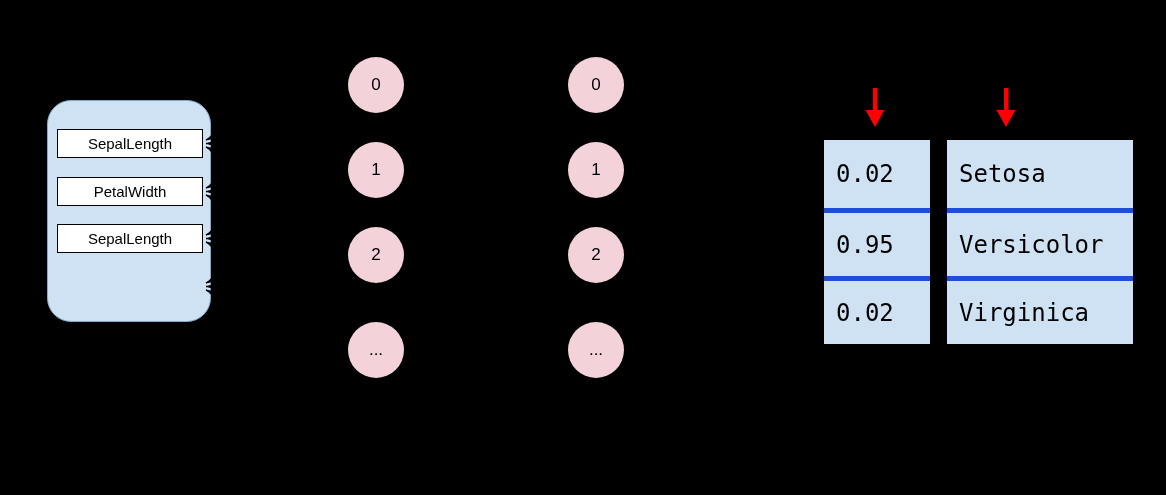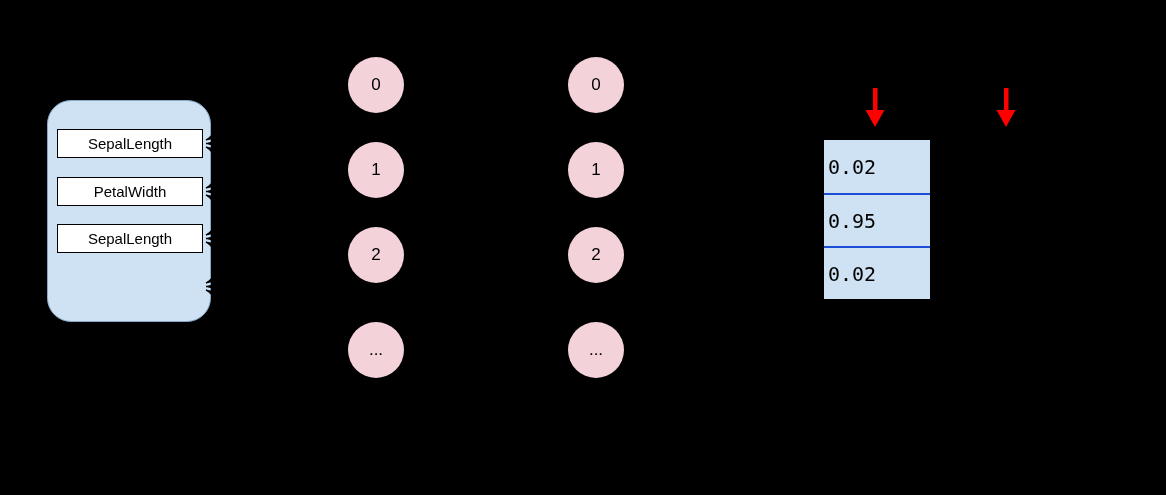--- a/index.html
+++ b/index.html
@@ -68,32 +68,32 @@
 
   
   .out-table {
     position: absolute;
     top: 138px;
     border: 2px solid #000000;
     box-sizing: content-box;
     background: #cfe2f3;
   }
   .out-cell {
-    height: 53px;
+    height: 68px;
     display: flex;
     align-items: center;
-    padding-left: 4px;
+    padding-left: 12px;
     font-family: "DejaVu Sans Mono", "Liberation Mono", monospace;
-    font-size: 20px;
+    font-size: 24px;
     color: #000000;
     background: #cfe2f3;
     box-sizing: border-box;
   }
   .out-cell + .out-cell {
-    border-top: 2px solid #1d4ed8;
+    border-top: 5px solid #1d4ed8;
   }
   .prob-table  { left: 822px; width: 106px; }
   .class-table { left: 945px; width: 186px; }
 
   
   .red-arrow {
     position: absolute;
     top: 88px;
     width: 24px;
     height: 40px;
@@ -177,14 +177,19 @@
     <rect x="10" y="0" width="4.5" height="24" fill="#ff0000"></rect>
     <polygon points="2.5,22 21.5,22 12,39" fill="#ff0000"></polygon>
   </svg>
 
   <div class="out-table prob-table">
     <div class="out-cell">0.02</div>
     <div class="out-cell">0.95</div>
     <div class="out-cell">0.02</div>
   </div>
 
+  <div class="out-table class-table">
+    <div class="out-cell">Setosa</div>
+    <div class="out-cell">Versicolor</div>
+    <div class="out-cell">Virginica</div>
+  </div>
 
 </div>
 
 </body></html>

